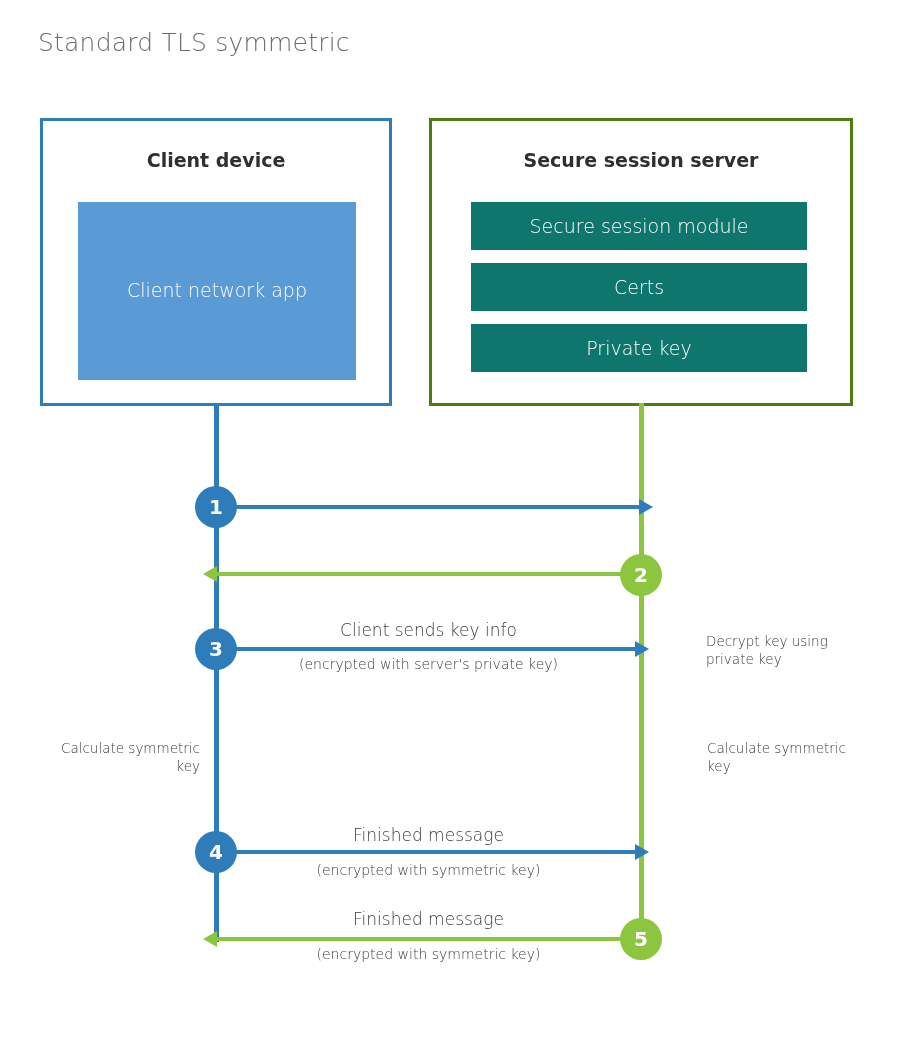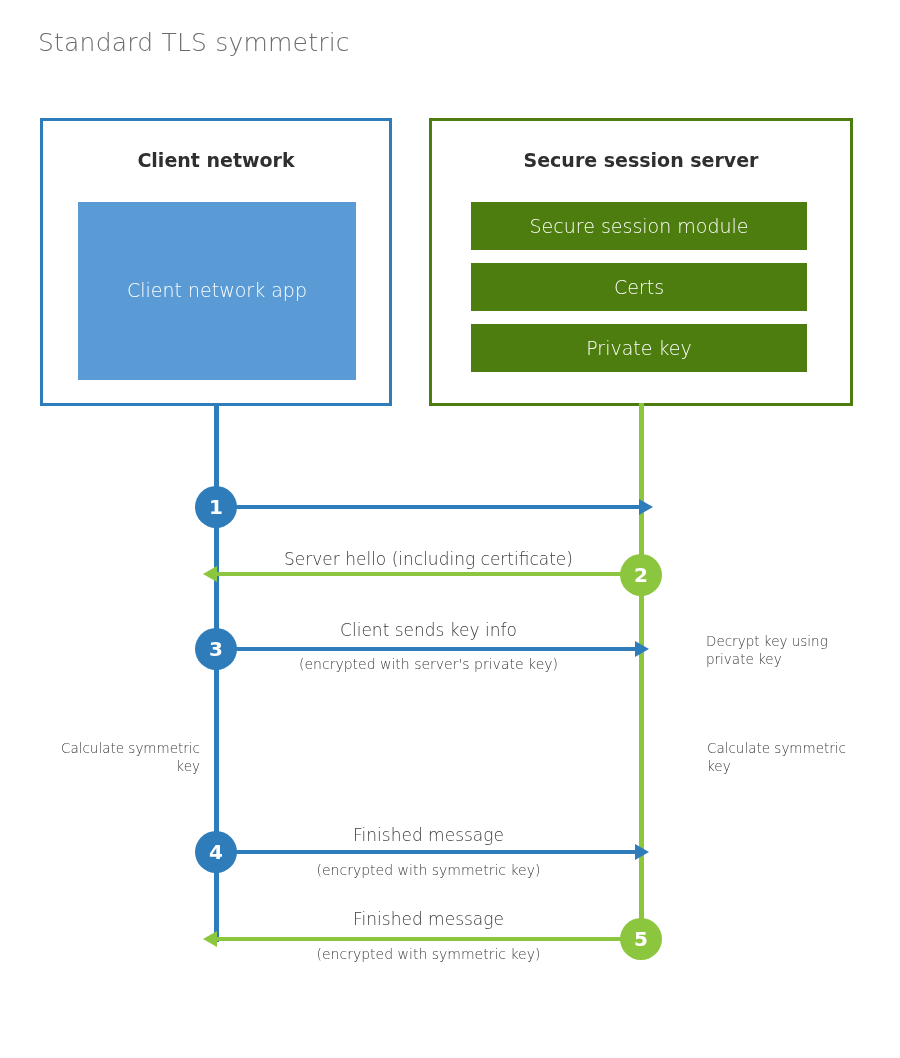--- a/index.html
+++ b/index.html
@@ -87,21 +87,21 @@
 
   
   .server-bars {
     position: absolute;
     left: 39px;
     top: 81px;
     width: 336px;
   }
   .server-bar {
     height: 48px;
-    background: #4d7c0f;
+    background: #0f766e;
     color: #ffffff;
     font-size: 19px;
     font-weight: 300;
     display: flex;
     align-items: center;
     justify-content: center;
     margin-bottom: 13px;
     text-align: center;
   }
   .server-bar:last-child { margin-bottom: 0; }
@@ -197,42 +197,41 @@
   }
 </style>
 </head>
 <body>
 
 <div id="stage">
 
   <div class="diagram-title">Standard TLS symmetric</div>
 
   <div class="entity-box client">
-    <div class="entity-title">Client network</div>
+    <div class="entity-title">Client device</div>
     <div class="client-app-block">Client network app</div>
   </div>
 
   <div class="entity-box server">
     <div class="entity-title">Secure session server</div>
     <div class="server-bars">
       <div class="server-bar">Secure session module</div>
       <div class="server-bar">Certs</div>
       <div class="server-bar">Private key</div>
     </div>
   </div>
 
   <div class="lifeline client-line"></div>
   <div class="lifeline server-line"></div>
 
   <div class="msg-arrow blue" style="left:216px; top:505px; width:424px;">
     <span class="arrow-head right"></span>
   </div>
   <div class="step-circle blue" style="left:195px; top:486px;">1</div>
 
-  <div class="msg-label" style="left:216px; top:549px; width:425px;">Server hello (including certificate)</div>
   <div class="msg-arrow green" style="left:216px; top:572px; width:424px;">
     <span class="arrow-head left"></span>
   </div>
   <div class="step-circle green" style="left:620px; top:554px;">2</div>
 
   <div class="msg-label" style="left:216px; top:620px; width:425px;">Client sends key info</div>
   <div class="msg-arrow blue" style="left:216px; top:647px; width:420px;">
     <span class="arrow-head right"></span>
   </div>
   <div class="msg-sub" style="left:216px; top:656px; width:425px;">(encrypted with server's private key)</div>

